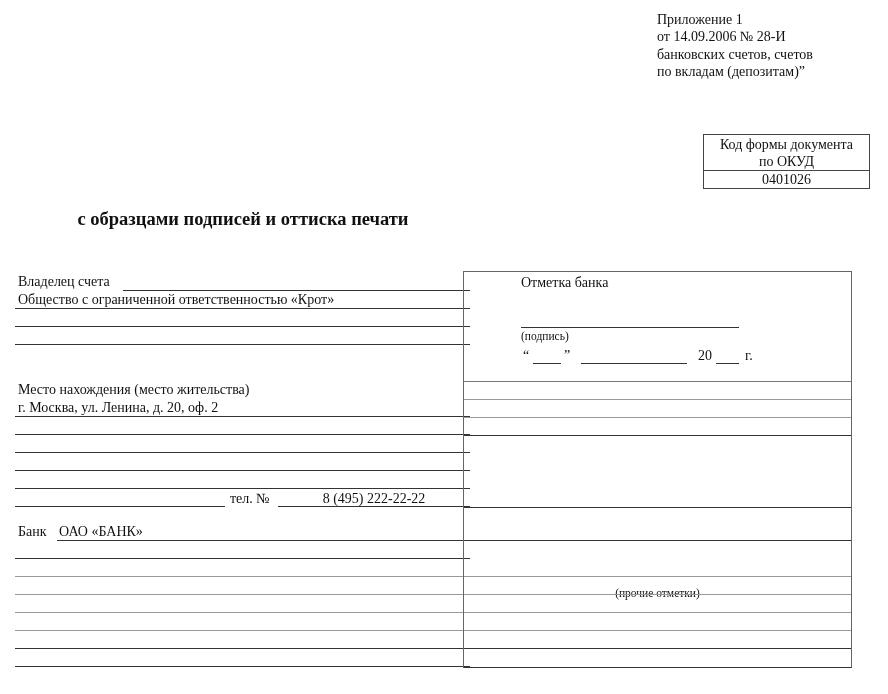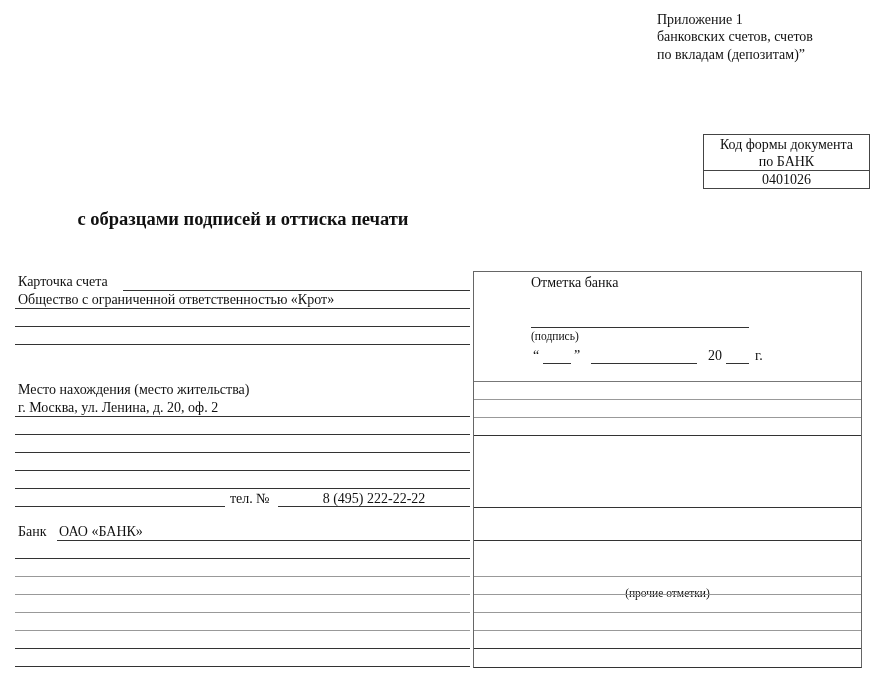--- a/index.html
+++ b/index.html
@@ -17,49 +17,50 @@
     
     #okud { left: 703px; top: 134px; width: 165px; height: 53px; border: 1px solid #444; }
     #okud .lbl { position: absolute; left: 0; top: 2px; width: 165px; text-align: center; font-size: 14px; line-height: 16.5px; }
     #okud .div { position: absolute; left: 0; top: 35px; width: 165px; border-top: 1px solid #444; }
     #okud .code { position: absolute; left: 0; top: 37px; width: 165px; text-align: center; font-size: 14px; line-height: 16px; }
 
     
     #title { left: 0; top: 208px; width: 486px; text-align: center; font-weight: bold; font-size: 18.5px; line-height: 22px; }
 
     
-    #bankbox { left: 473px; top: 271px; width: 387px; height: 395px; border: 1.5px solid #666; border-bottom: 1.5px solid #333; }
+    #bankbox { left: 463px; top: 271px; width: 387px; height: 395px; border: 1.5px solid #666; border-bottom: 1.5px solid #333; }
     #bankbox .row { position: absolute; left: 0; width: 387px; height: 0; }
     #bankbox .row.g { border-top: 1.5px solid #999; }
     #bankbox .row.d { border-top: 1px solid #333; }
     #bankbox .row.m { border-top: 1.5px solid #777; }
   </style>
 </head>
 <body>
 
 <div id="appendix" class="abs">
   <div>Приложение 1</div>
+  <div>от 14.09.2006 № 28-И</div>
   <div>банковских счетов, счетов</div>
   <div>по вкладам (депозитам)”</div>
 </div>
 
 <div id="okud" class="abs">
   <div class="lbl">
     <div>Код формы документа</div>
-    <div>по БАНК</div>
+    <div>по ОКУД</div>
   </div>
   <div class="div"></div>
   <div class="code">0401026</div>
 </div>
 
 <div id="title" class="abs">
   <div>с образцами подписей и оттиска печати</div>
 </div>
 
-<div class="abs t" style="left:18px; top:273px;">Карточка счета</div>
+<div class="abs t" style="left:18px; top:273px;">Владелец счета</div>
 <div class="hl" style="left:123px; top:290px; width:347px;"></div>
 <div class="abs t" style="left:18px; top:291px;">Общество с ограниченной ответственностью «Крот»</div>
 <div class="hl" style="left:15px; top:308px; width:455px;"></div>
 <div class="hl" style="left:15px; top:326px; width:455px;"></div>
 <div class="hl" style="left:15px; top:344px; width:455px;"></div>
 
 <div class="abs t" style="left:18px; top:381px;">Место нахождения (место жительства)</div>
 <div class="abs t" style="left:18px; top:399px;">г. Москва, ул. Ленина, д. 20, оф. 2</div>
 <div class="hl" style="left:15px; top:416px; width:455px;"></div>
 <div class="hl" style="left:15px; top:434px; width:455px;"></div>

